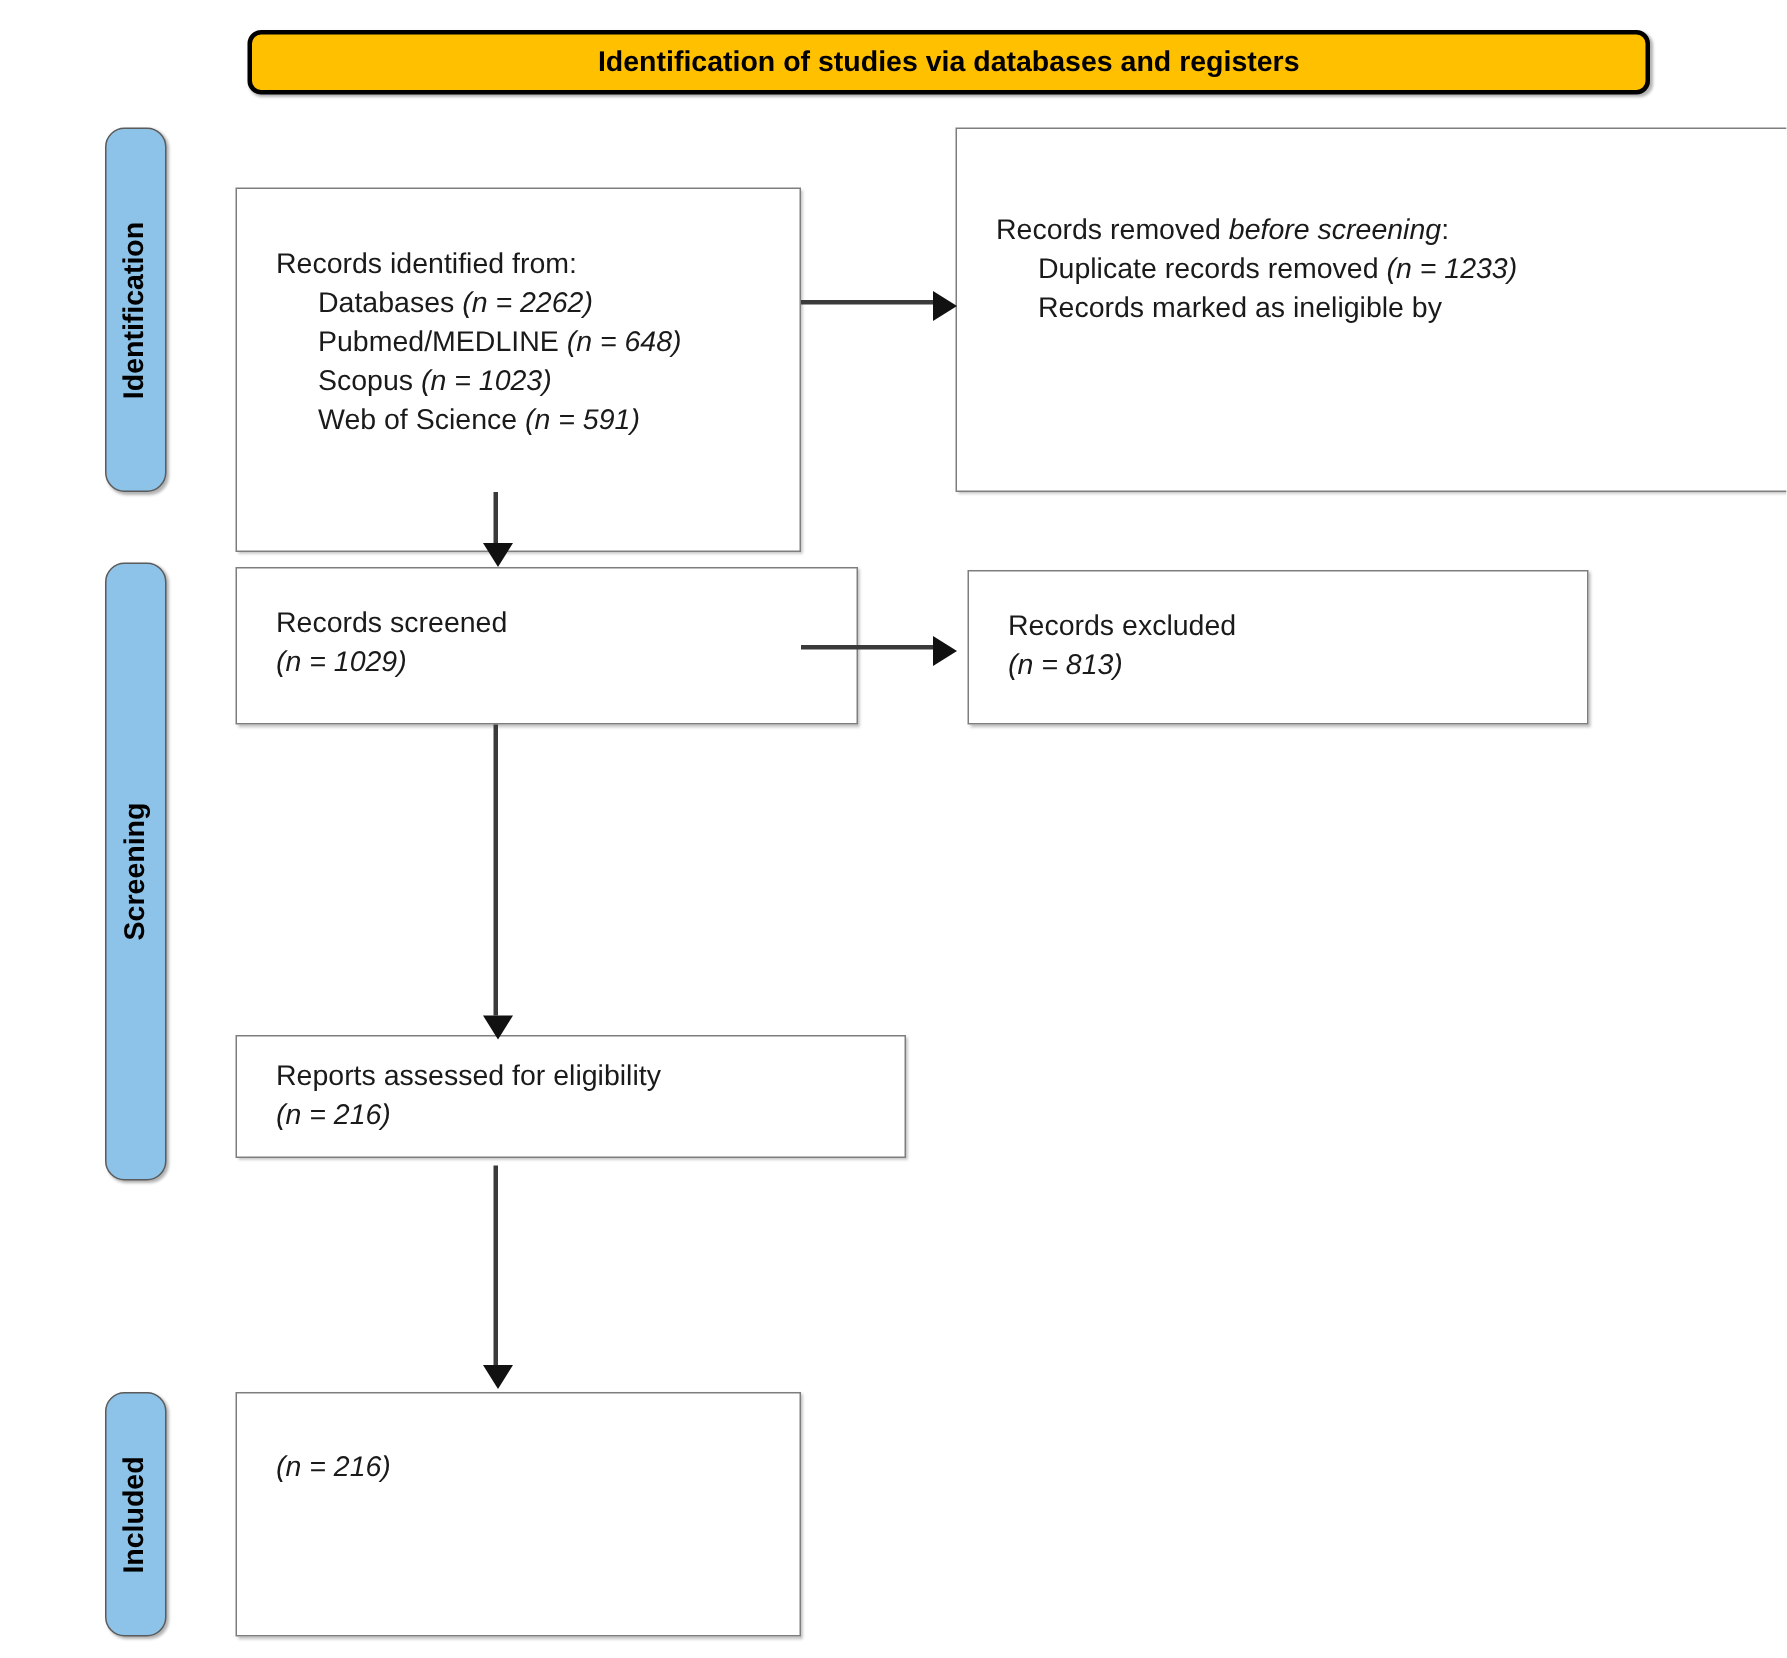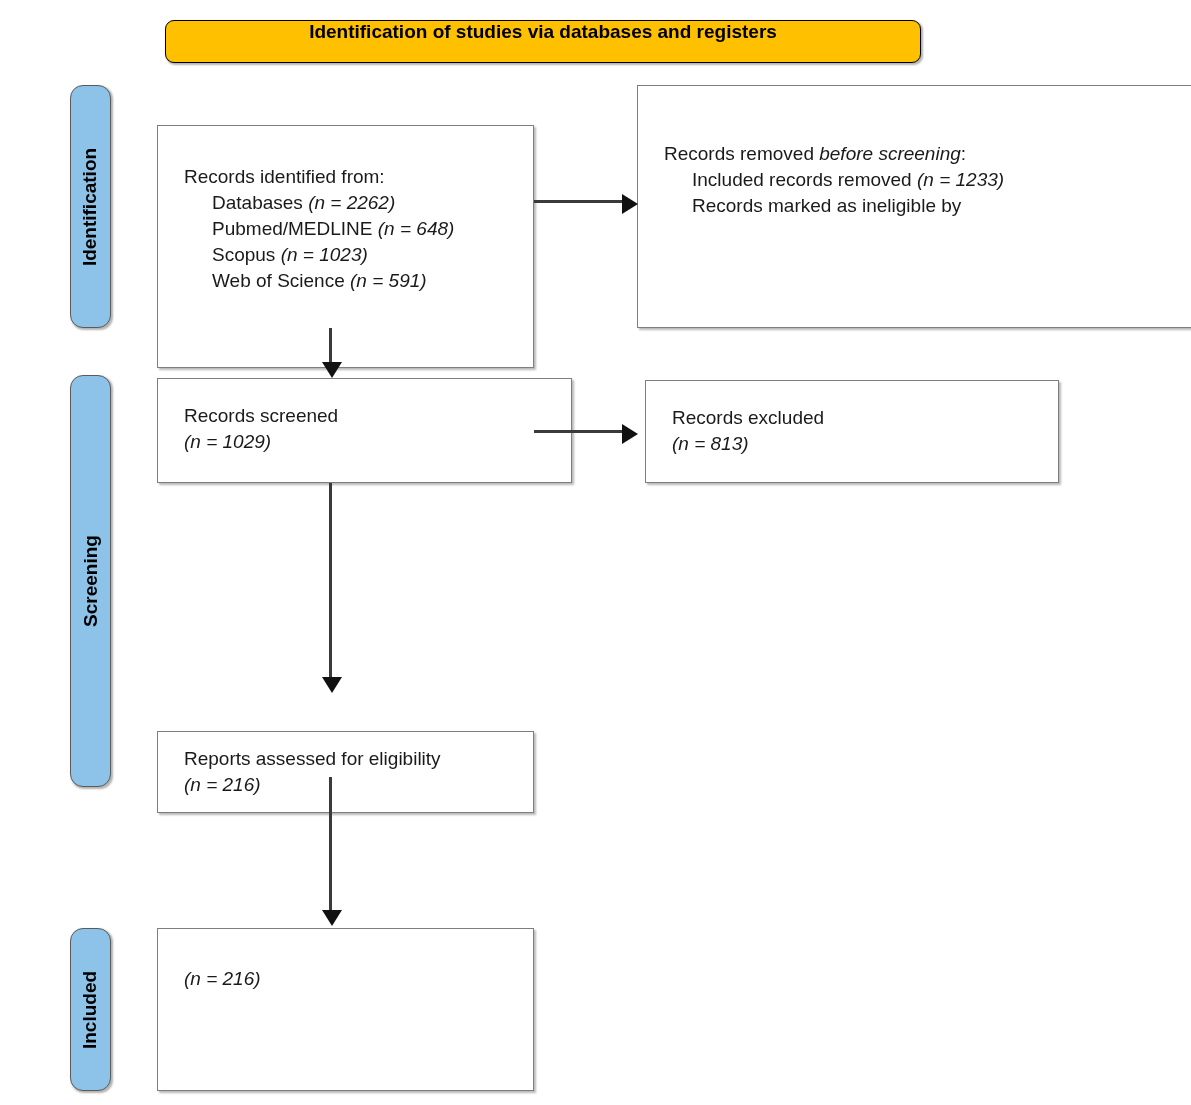--- a/index.html
+++ b/index.html
@@ -16,27 +16,28 @@
     height: 1105px;
     background: #ffffff;
     overflow: hidden;
   }
 
   
   .banner {
     position: absolute;
     left: 165px;
     top: 20px;
-    width: 756px;
+    width: 935px;
     height: 43px;
     background: #FFC000;
-    border: 1px solid #000000;
+    border: 3px solid #000000;
     border-radius: 9px;
     box-sizing: border-box;
     display: flex;
+    align-items: center;
     justify-content: center;
     box-shadow: 1.5px 1.5px 2px rgba(0,0,0,0.30);
   }
   .banner-text {
     font-size: 19px;
     font-weight: bold;
     color: #000000;
     letter-spacing: 0px;
     white-space: nowrap;
   }
@@ -89,21 +90,21 @@
   em { font-style: italic; }
 
   #box-identified   { left: 157px; top: 85px;  width: 377px; height: 243px; margin-top: 40px; }
   #box-identified .box-inner   { padding-top: 38px; }
   #box-removed      { left: 637px; top: 85px;  width: 559px; height: 243px; }
   #box-removed .box-inner      { padding-top: 55px; }
   #box-screened     { left: 157px; top: 378px; width: 415px; height: 105px; }
   #box-screened .box-inner     { padding-top: 24px; }
   #box-excluded     { left: 645px; top: 380px; width: 414px; height: 103px; }
   #box-excluded .box-inner     { padding-top: 24px; }
-  #box-eligibility  { left: 157px; top: 731px; width: 377px; height: 82px; }
+  #box-eligibility  { left: 157px; top: 690px; width: 447px; height: 82px; }
   #box-eligibility .box-inner  { padding-top: 14px; }
   #box-included     { left: 157px; top: 928px; width: 377px; height: 163px; }
   #box-included .box-inner     { padding-top: 37px; }
   .v-line {
     position: absolute;
     width: 3px;
     background: #3a3a3a;
   }
   .h-line {
     position: absolute;
@@ -166,21 +167,21 @@
       <div class="box-line indent-1"><span>Databases</span> <em>(n = 2262)</em></div>
       <div class="box-line indent-1"><span>Pubmed/MEDLINE</span> <em>(n = 648)</em></div>
       <div class="box-line indent-1"><span>Scopus</span> <em>(n = 1023)</em></div>
       <div class="box-line indent-1"><span>Web of Science</span> <em>(n = 591)</em></div>
     </div>
   </div>
 
   <div class="box" id="box-removed">
     <div class="box-inner">
       <div class="box-line"><span>Records removed </span><em>before screening</em><span>:</span></div>
-      <div class="box-line indent-1"><span>Included records removed</span> <em>(n = 1233)</em></div>
+      <div class="box-line indent-1"><span>Duplicate records removed</span> <em>(n = 1233)</em></div>
       <div class="box-line indent-1"><span>Records marked as ineligible by</span></div>
     </div>
   </div>
 
   <div class="box" id="box-screened">
     <div class="box-inner">
       <div class="box-line">Records screened</div>
       <div class="box-line"><em>(n = 1029)</em></div>
     </div>
   </div>

